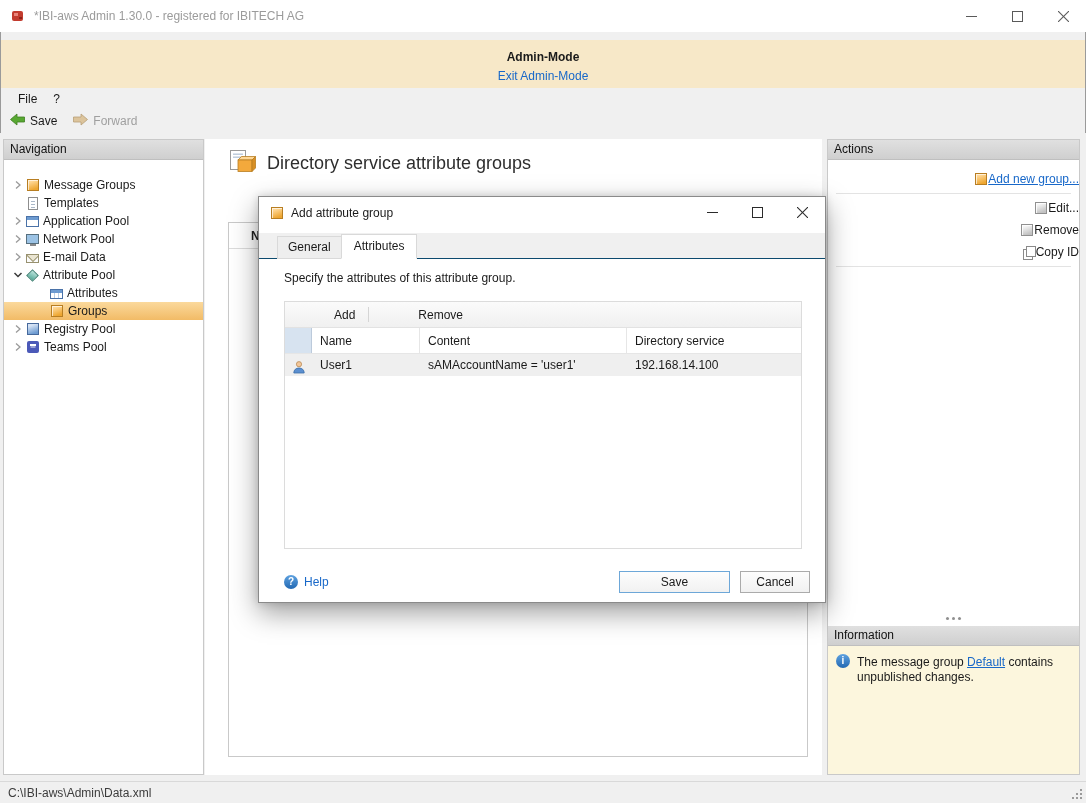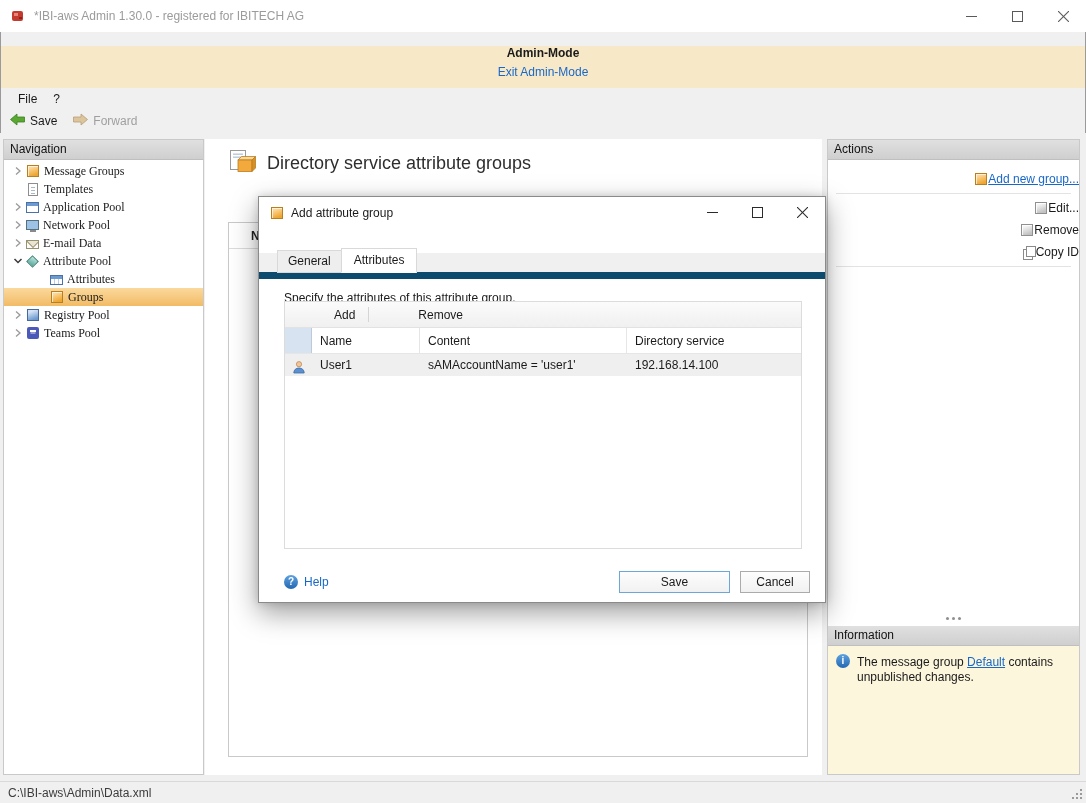--- a/index.html
+++ b/index.html
@@ -13,22 +13,22 @@
 
   
   .titlebar { position: absolute; top: 0; left: 0; right: 0; height: 32px; background: #fff;
     display: flex; align-items: center; padding-left: 10px; }
   .applogo { width: 16px; height: 16px; margin-right: 8px; flex: none; }
   .title-text { color: #9b9b9b; font-size: 12px; }
   .win-controls { margin-left: auto; display: flex; height: 100%; }
   .wbtn { width: 46px; height: 100%; display: flex; align-items: center; justify-content: center; cursor: pointer; }
 
   
-  .banner { position: absolute; top: 46px; left: 1px; right: 1px; height: 64px; background: #f7e8c8;
-    text-align: center; }
+  .banner { position: absolute; top: 40px; left: 1px; right: 1px; height: 64px; background: #f7e8c8;
+    text-align: center; padding-top: 10px; }
   .banner-title { font-weight: bold; color: #1a1a1a; }
   .banner-link { display: inline-block; margin-top: 5px; color: #1868c9; cursor: pointer; }
 
   
   .menubar { position: absolute; top: 88px; left: 1px; right: 1px; height: 21px; background: #f0f0f0;
     display: flex; align-items: center; padding-left: 9px; }
   .menu-item { padding: 2px 8px; cursor: pointer; }
   .toolbar { position: absolute; top: 109px; left: 1px; right: 1px; height: 24px; background: #f0f0f0;
     display: flex; align-items: center; padding-left: 9px; gap: 16px; }
   .tb-btn { display: flex; align-items: center; gap: 5px; cursor: pointer; }
@@ -37,21 +37,21 @@
   
   .mainarea { position: absolute; top: 133px; bottom: 22px; left: 0; right: 0; background: #f0f0f0; }
   .panel { position: absolute; background: #fff; border: 1px solid #c9c9c9; }
   .nav-panel { left: 3px; top: 6px; width: 201px; height: 636px; }
   .center-panel { position: absolute; left: 205px; top: 6px; width: 617px; height: 636px; background: #fff; }
   .right-panel { left: 827px; top: 6px; width: 253px; height: 636px; }
   .panel-header { height: 20px; line-height: 19px; background: linear-gradient(#e0e0e0, #cfcfcf);
     border-bottom: 1px solid #bfbfbf; padding-left: 6px; color: #111; }
 
   
-  .tree { padding-top: 2px; font-family: Liberation Serif, serif; }
+  .tree { padding-top: 16px; }
   .tree-item { display: flex; align-items: center; height: 18px; padding-left: 6px; cursor: pointer; white-space: nowrap; }
   .tree-item .chev { width: 16px; height: 16px; display: flex; align-items: center; justify-content: center; flex: none; }
   .tree-item.child { padding-left: 46px; }
   .tree-item.selected { background: linear-gradient(#fbd99c, #f2bb66); }
   .tlabel { margin-left: 4px; }
 
   
   .ic { width: 14px; height: 14px; display: inline-block; position: relative; flex: none; }
   .cube-orange { width: 12px; height: 12px; margin: 1px; background: linear-gradient(160deg, #ffd795 20%, #eda631 85%);
     border: 1px solid #b87e22; box-shadow: inset 1px 1px 0 rgba(255,255,255,.65); }
@@ -115,21 +115,21 @@
   .resize-grip::after { content: ""; position: absolute; right: 0; bottom: 0; width: 2px; height: 2px; background: #9a9a9a;
     box-shadow: -4px 0 0 #9a9a9a, -8px 0 0 #9a9a9a, 0 -4px 0 #9a9a9a, -4px -4px 0 #9a9a9a, 0 -8px 0 #9a9a9a; }
 
   
   .dialog { position: absolute; left: 258px; top: 196px; width: 568px; height: 407px; background: #fff;
     border: 1px solid #8a8a8a; box-shadow: 0 10px 26px rgba(0,0,0,.38), 0 0 8px rgba(0,0,0,.15); }
   .dlg-titlebar { height: 31px; display: flex; align-items: center; padding-left: 11px; background: #fff; }
   .dlg-icon { margin-right: 8px; }
   .dlg-controls { margin-left: auto; display: flex; height: 100%; }
   .dbtn { width: 45px; height: 100%; display: flex; align-items: center; justify-content: center; cursor: pointer; }
-  .dlg-tabs { margin-top: 25px; height: 26px; background: #f0f0f0; border-bottom: 7px solid #0c4a6e;
+  .dlg-tabs { margin-top: 5px; height: 26px; background: #f0f0f0; border-bottom: 1px solid #0c4a6e;
     display: flex; align-items: flex-end; padding-left: 18px; }
   .tab { padding: 3px 10px 4px; border: 1px solid #d9d9d9; background: #eeeeee; position: relative; bottom: -1px;
     margin-right: -1px; cursor: pointer; }
   .tab.active { background: #fff; border-bottom-color: #fff; padding: 4px 12px 5px; z-index: 2; }
   .dlg-desc { margin: 12px 0 0 25px; }
   .attr-panel { position: absolute; left: 25px; top: 104px; width: 518px; height: 248px; border: 1px solid #dcdcdc; background: #fff; }
   .attr-toolbar { height: 26px; background: linear-gradient(#fbfbfb, #f0f0f0); border-bottom: 1px solid #e2e2e2;
     display: flex; align-items: center; padding-left: 10px; gap: 10px; }
   .vsep { width: 1px; height: 15px; background: #d5d5d5; }
   .attr-tb-btn { padding: 2px 3px; cursor: pointer; margin-left: 36px; }

